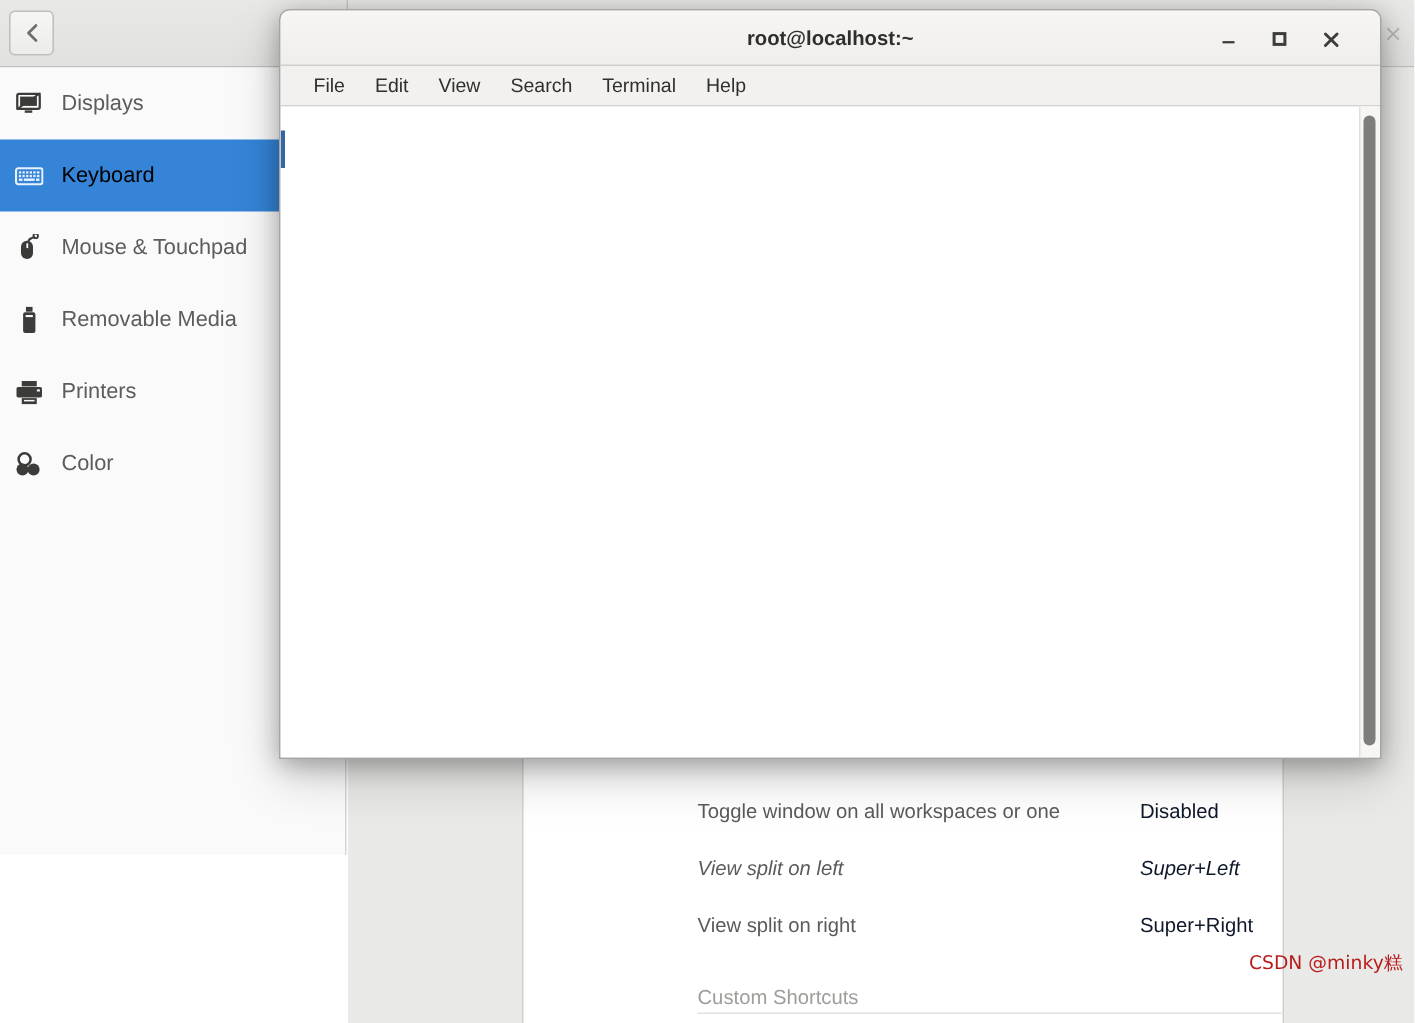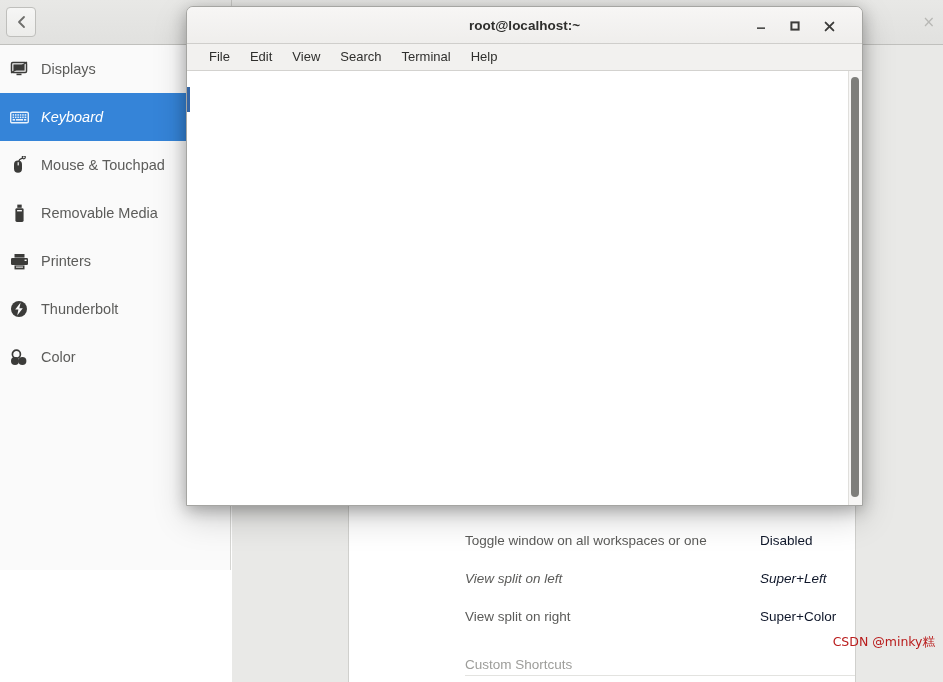--- a/index.html
+++ b/index.html
@@ -97,21 +97,21 @@
   }
   .sidebar-item .si-icon svg { display: block; }
   .sidebar-item .si-label {
     font-size: 14.5px;
     color: #5c5c5a;
     padding-left: 5px;
   }
   .sidebar-item.selected {
     background: #3584d8;
   }
-  .sidebar-item.selected .si-label { color: #ffffff; font-style: italic; }
+  .sidebar-item.selected .si-label { color: #000000; }
   .sidebar-item.selected .si-icon { color: #e9f1fb; }
 
   
   #settings-content {
     position: absolute;
     left: 232px; top: 45px;
     width: 711px; height: 637px;
     background: #e9e9e7;
     overflow: hidden;
   }
@@ -160,21 +160,21 @@
     left: 116px;
     width: 390px;
     height: 1px;
     background: #e3e3e0;
   }
 
   
   #terminal-window {
     position: absolute;
     left: 186px; top: 6px;
-    width: 677px; height: 500px;
+    width: 735px; height: 500px;
     background: #f6f5f4;
     border: 1px solid #a5a5a2;
     border-radius: 7px 7px 0 0;
     box-shadow: 0 4px 16px rgba(0,0,0,0.28), 0 12px 34px rgba(0,0,0,0.18);
     box-sizing: border-box;
     overflow: hidden;
   }
   #terminal-titlebar {
     position: relative;
     height: 37px;
@@ -354,29 +354,20 @@
           <rect x="4.5" y="1" width="10" height="3.6" fill="currentColor"></rect>
           <rect x="1" y="5" width="17" height="7" rx="1.2" fill="currentColor"></rect>
           <rect x="4.5" y="12.4" width="10" height="4" fill="currentColor"></rect>
           <rect x="6" y="13.6" width="7" height="1" fill="#fafafa"></rect>
           <rect x="14.6" y="6.6" width="2" height="1.4" fill="#fafafa"></rect>
         </svg>
       </span>
       <span class="si-label">Printers</span>
     </div>
 
-    <div class="sidebar-item">
-      <span class="si-icon">
-        <svg width="18" height="18" viewBox="0 0 18 18">
-          <circle cx="9" cy="9" r="8" fill="currentColor"></circle>
-          <polygon points="10.6,2.4 5.2,9.6 8.4,9.6 7.2,15.6 12.8,8.2 9.4,8.2" fill="#fafafa"></polygon>
-        </svg>
-      </span>
-      <span class="si-label">Thunderbolt</span>
-    </div>
 
 
     <div class="sidebar-item">
       <span class="si-icon">
         <svg width="19" height="17" viewBox="0 0 19 17">
           <circle cx="6.4" cy="5.2" r="4" fill="none" stroke="currentColor" stroke-width="1.7"></circle>
           <circle cx="5" cy="12" r="4" fill="currentColor"></circle>
           <circle cx="12.4" cy="12" r="4" fill="currentColor"></circle>
         </svg>
       </span>
@@ -393,21 +384,21 @@
         <span class="sc-value">Disabled</span>
       </div>
 
       <div class="shortcut-row" style="top:514px;position:absolute;width:100%;font-style:italic;">
         <span class="sc-label">View split on left</span>
         <span class="sc-value">Super+Left</span>
       </div>
 
       <div class="shortcut-row" style="top:552px;position:absolute;width:100%;">
         <span class="sc-label">View split on right</span>
-        <span class="sc-value">Super+Color</span>
+        <span class="sc-value">Super+Right</span>
       </div>
 
       <div class="shortcut-section" style="top:600px;position:absolute;width:100%;">
         <span class="sc-section-label">Custom Shortcuts</span>
       </div>
 
       <div class="shortcut-divider" style="top:630px;"></div>
 
       <div class="shortcut-row" style="top:634px;position:absolute;width:100%;">
         

